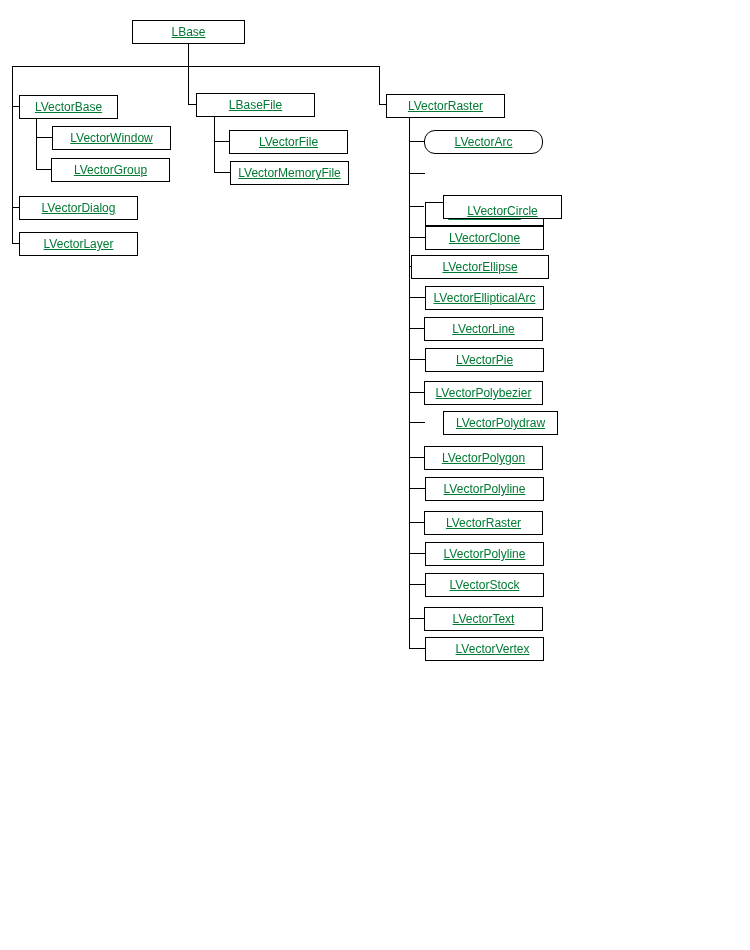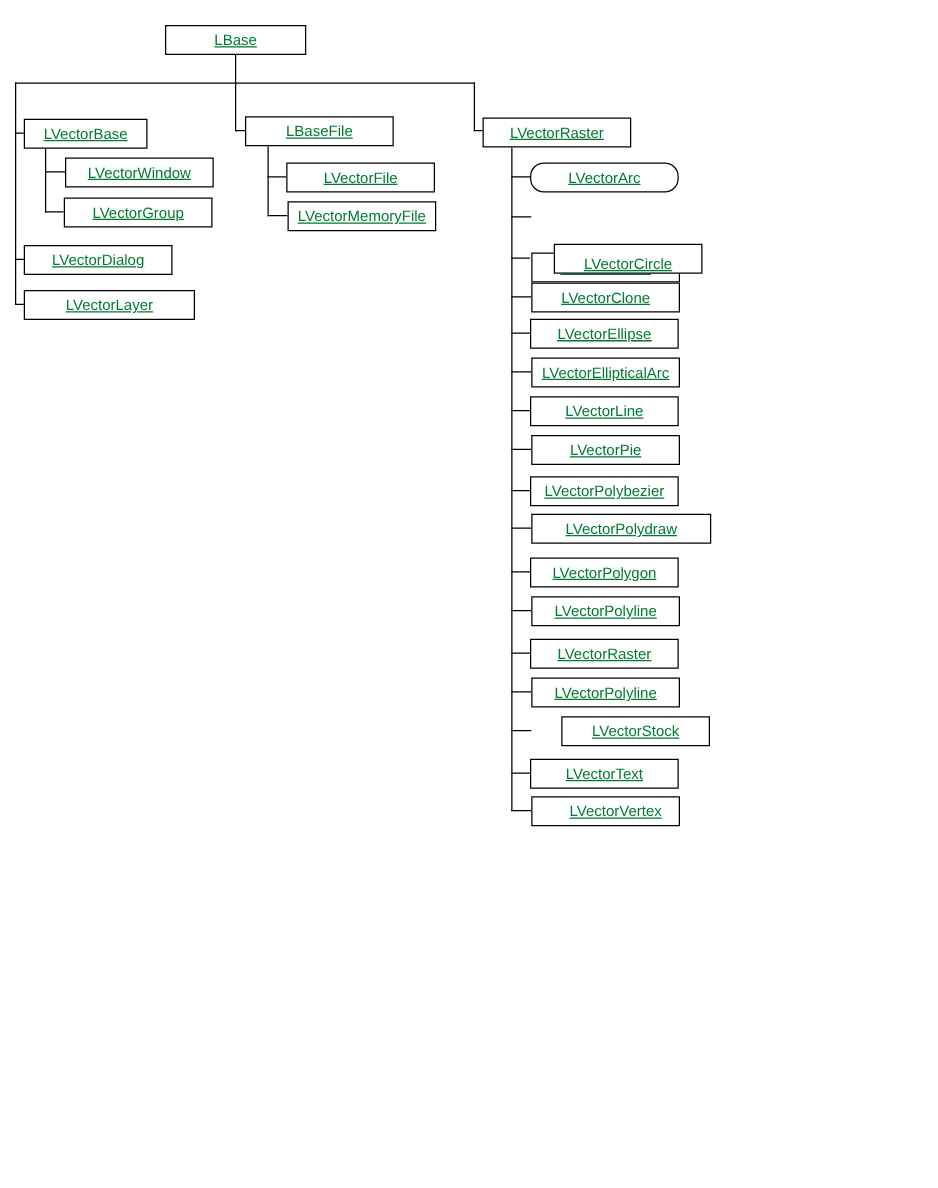--- a/index.html
+++ b/index.html
@@ -72,21 +72,21 @@
 
 <div class="box" style="left:52px;top:126px;width:119px;">
     <a>LVectorWindow</a>
   </div>
 <div class="box" style="left:51px;top:158px;width:119px;">
     <a>LVectorGroup</a>
   </div>
 <div class="box" style="left:19px;top:196px;width:119px;">
     <a>LVectorDialog</a>
   </div>
-<div class="box" style="left:19px;top:232px;width:137px;">
+<div class="box" style="left:19px;top:232px;width:119px;">
     <a>LVectorLayer</a>
   </div>
 
 <div class="box" style="left:229px;top:130px;width:119px;text-align:right;">
     <a>LVectorFile</a>
   </div>
 <div class="box" style="left:230px;top:161px;width:119px;">
     <a>LVectorMemoryFile</a>
   </div>
 
@@ -95,51 +95,51 @@
   </div>
 <div class="box" style="left:425px;top:162px;width:119px;margin-top:40px;">
     <a>LVectorChord</a>
   </div>
 <div class="box" style="left:443px;top:195px;width:119px;align-items:flex-end;">
     <a>LVectorCircle</a>
   </div>
 <div class="box" style="left:425px;top:226px;width:119px;">
     <a>LVectorClone</a>
   </div>
-<div class="box" style="left:424px;top:255px;width:119px;text-decoration:underline;">
+<div class="box" style="left:411px;top:255px;width:138px;">
     <a>LVectorEllipse</a>
   </div>
 <div class="box" style="left:425px;top:286px;width:119px;">
     <a>LVectorEllipticalArc</a>
   </div>
 <div class="box" style="left:424px;top:317px;width:119px;">
     <a>LVectorLine</a>
   </div>
 <div class="box" style="left:425px;top:348px;width:119px;">
     <a>LVectorPie</a>
   </div>
 <div class="box" style="left:424px;top:381px;width:119px;">
     <a>LVectorPolybezier</a>
   </div>
-<div class="box" style="left:425px;top:411px;width:144px;">
+<div class="box" style="left:443px;top:411px;width:115px;">
     <a>LVectorPolydraw</a>
   </div>
 <div class="box" style="left:424px;top:446px;width:119px;">
     <a>LVectorPolygon</a>
   </div>
 <div class="box" style="left:425px;top:477px;width:119px;">
     <a>LVectorPolyline</a>
   </div>
 <div class="box" style="left:424px;top:511px;width:119px;">
     <a>LVectorRaster</a>
   </div>
 <div class="box" style="left:425px;top:542px;width:119px;">
     <a>LVectorPolyline</a>
   </div>
-<div class="box" style="left:425px;top:573px;width:119px;margin-left:24px;">
+<div class="box" style="left:425px;top:573px;width:119px;">
     <a>LVectorStock</a>
   </div>
 <div class="box" style="left:424px;top:607px;width:119px;">
     <a>LVectorText</a>
   </div>
 <div class="box" style="left:425px;top:637px;width:119px;padding-left:16px;">
     <a>LVectorVertex</a>
   </div>
 
 </body></html>

